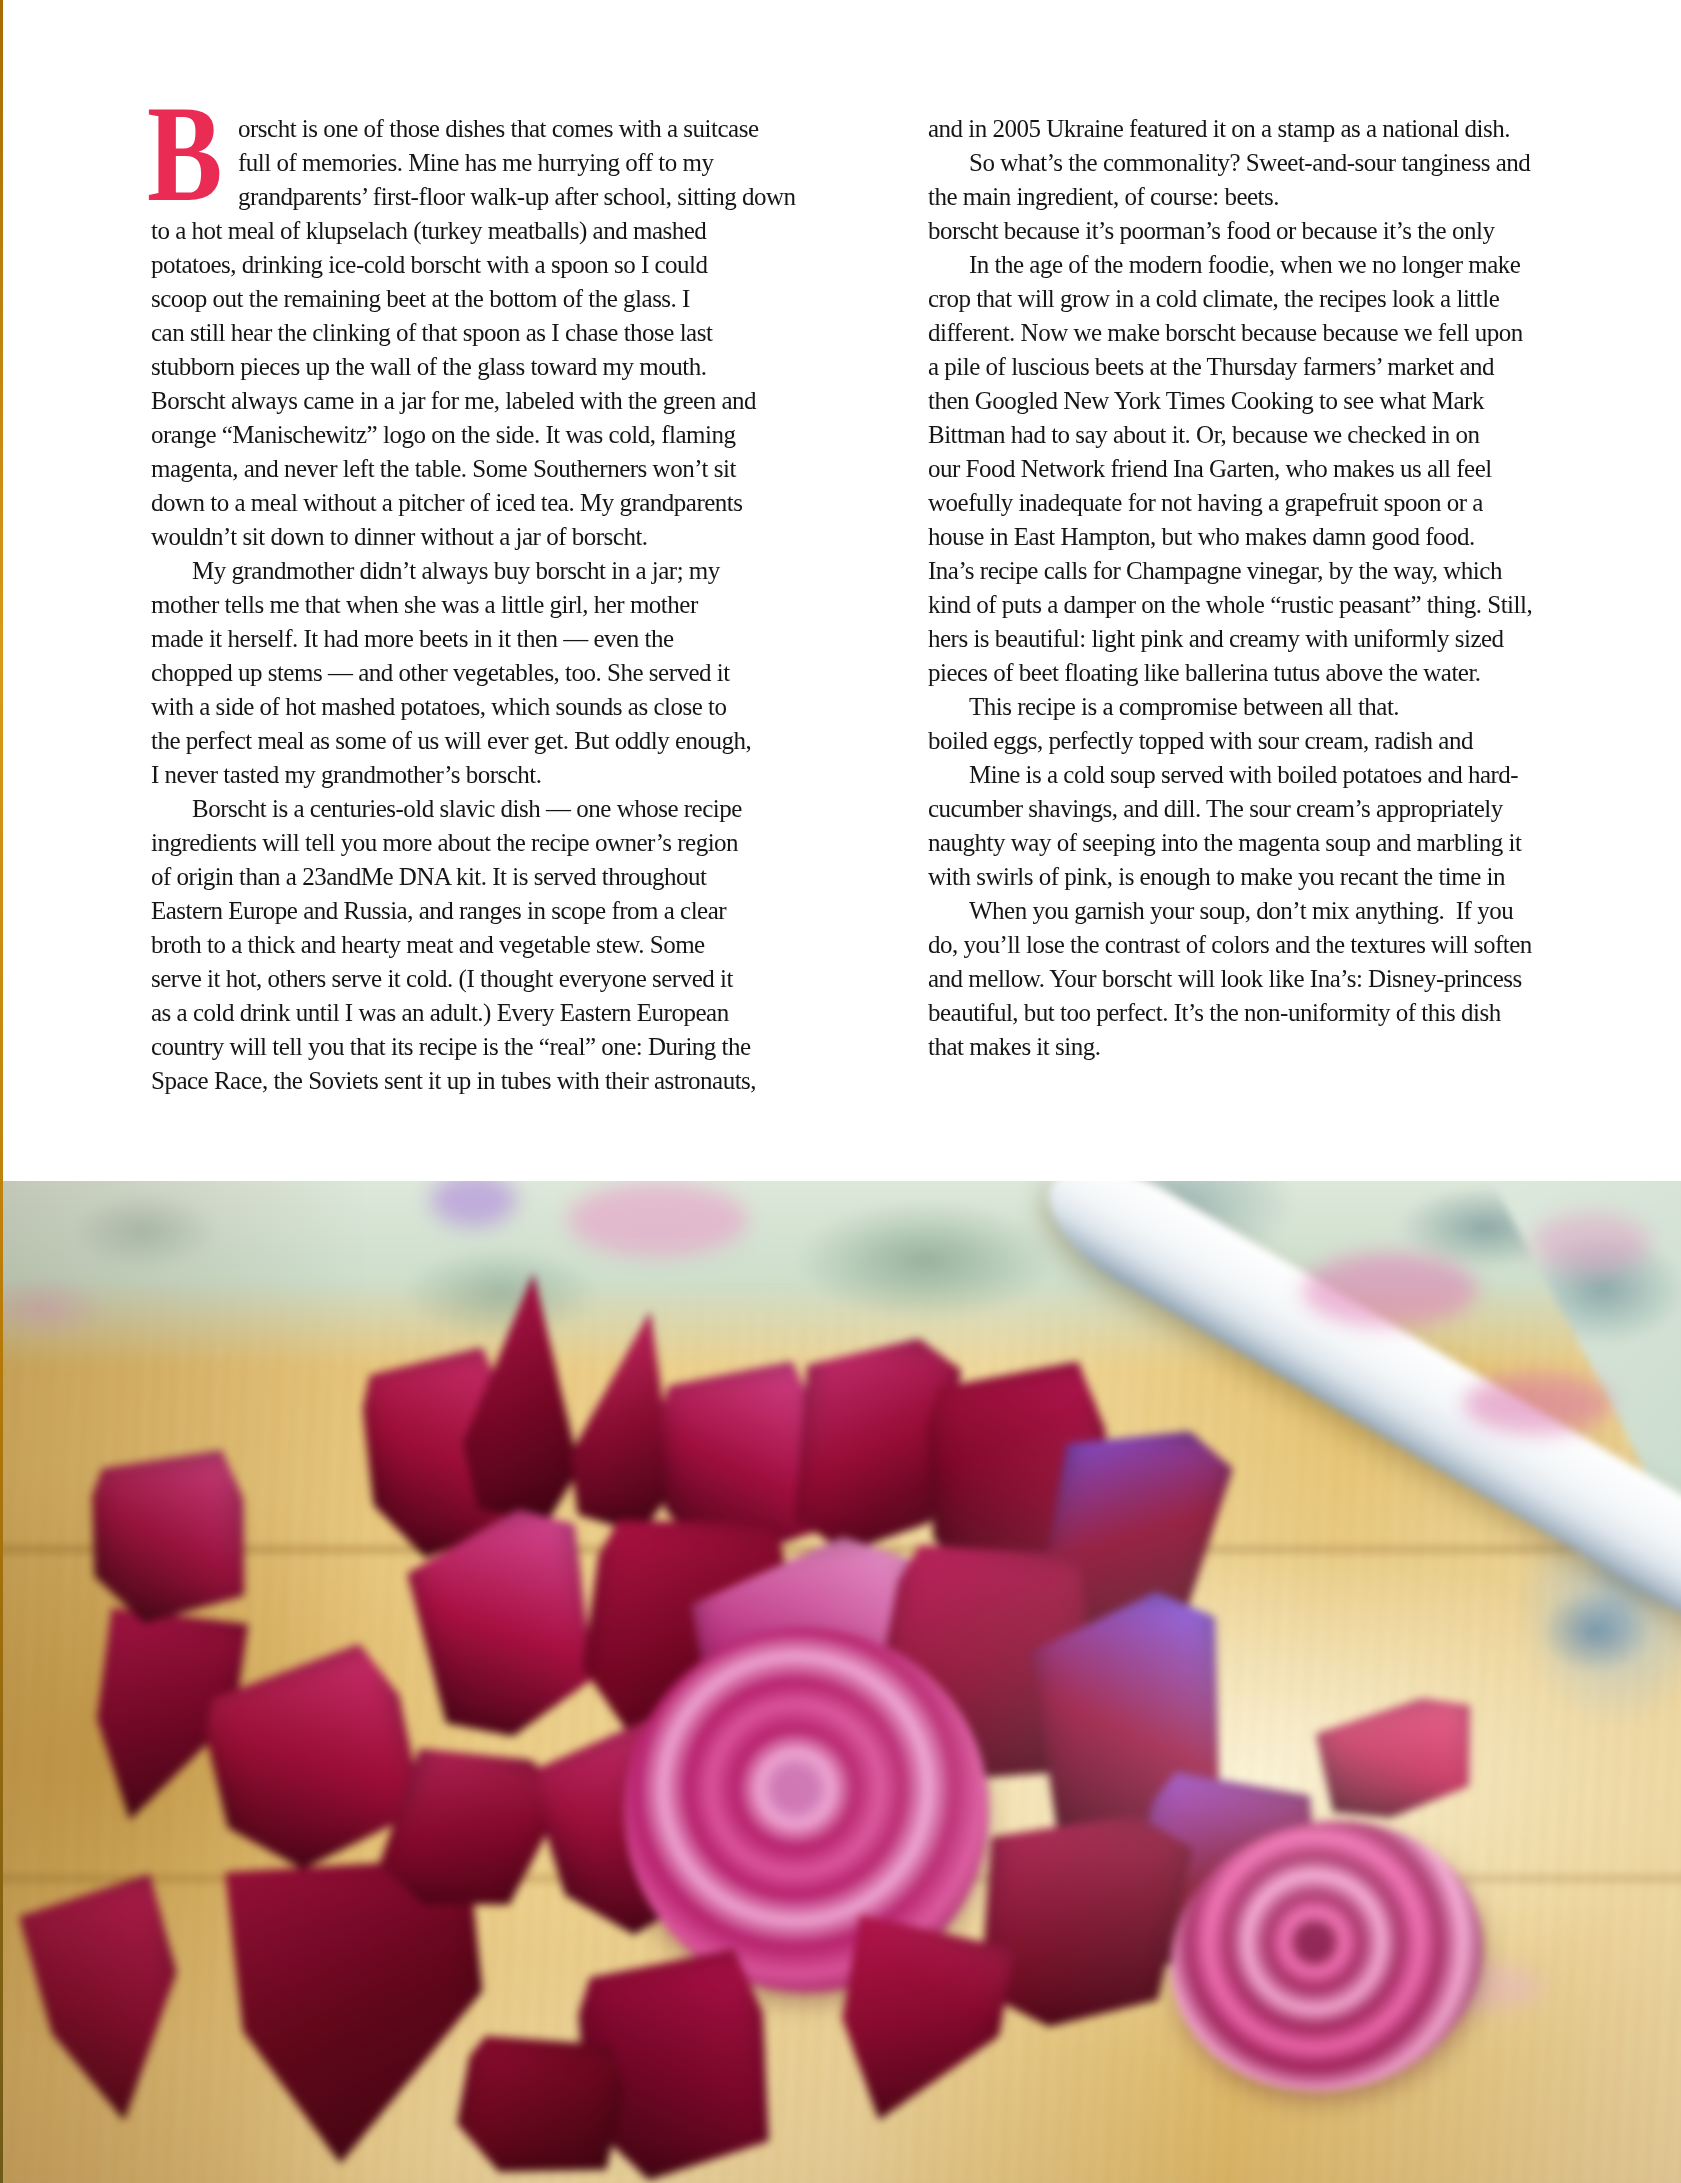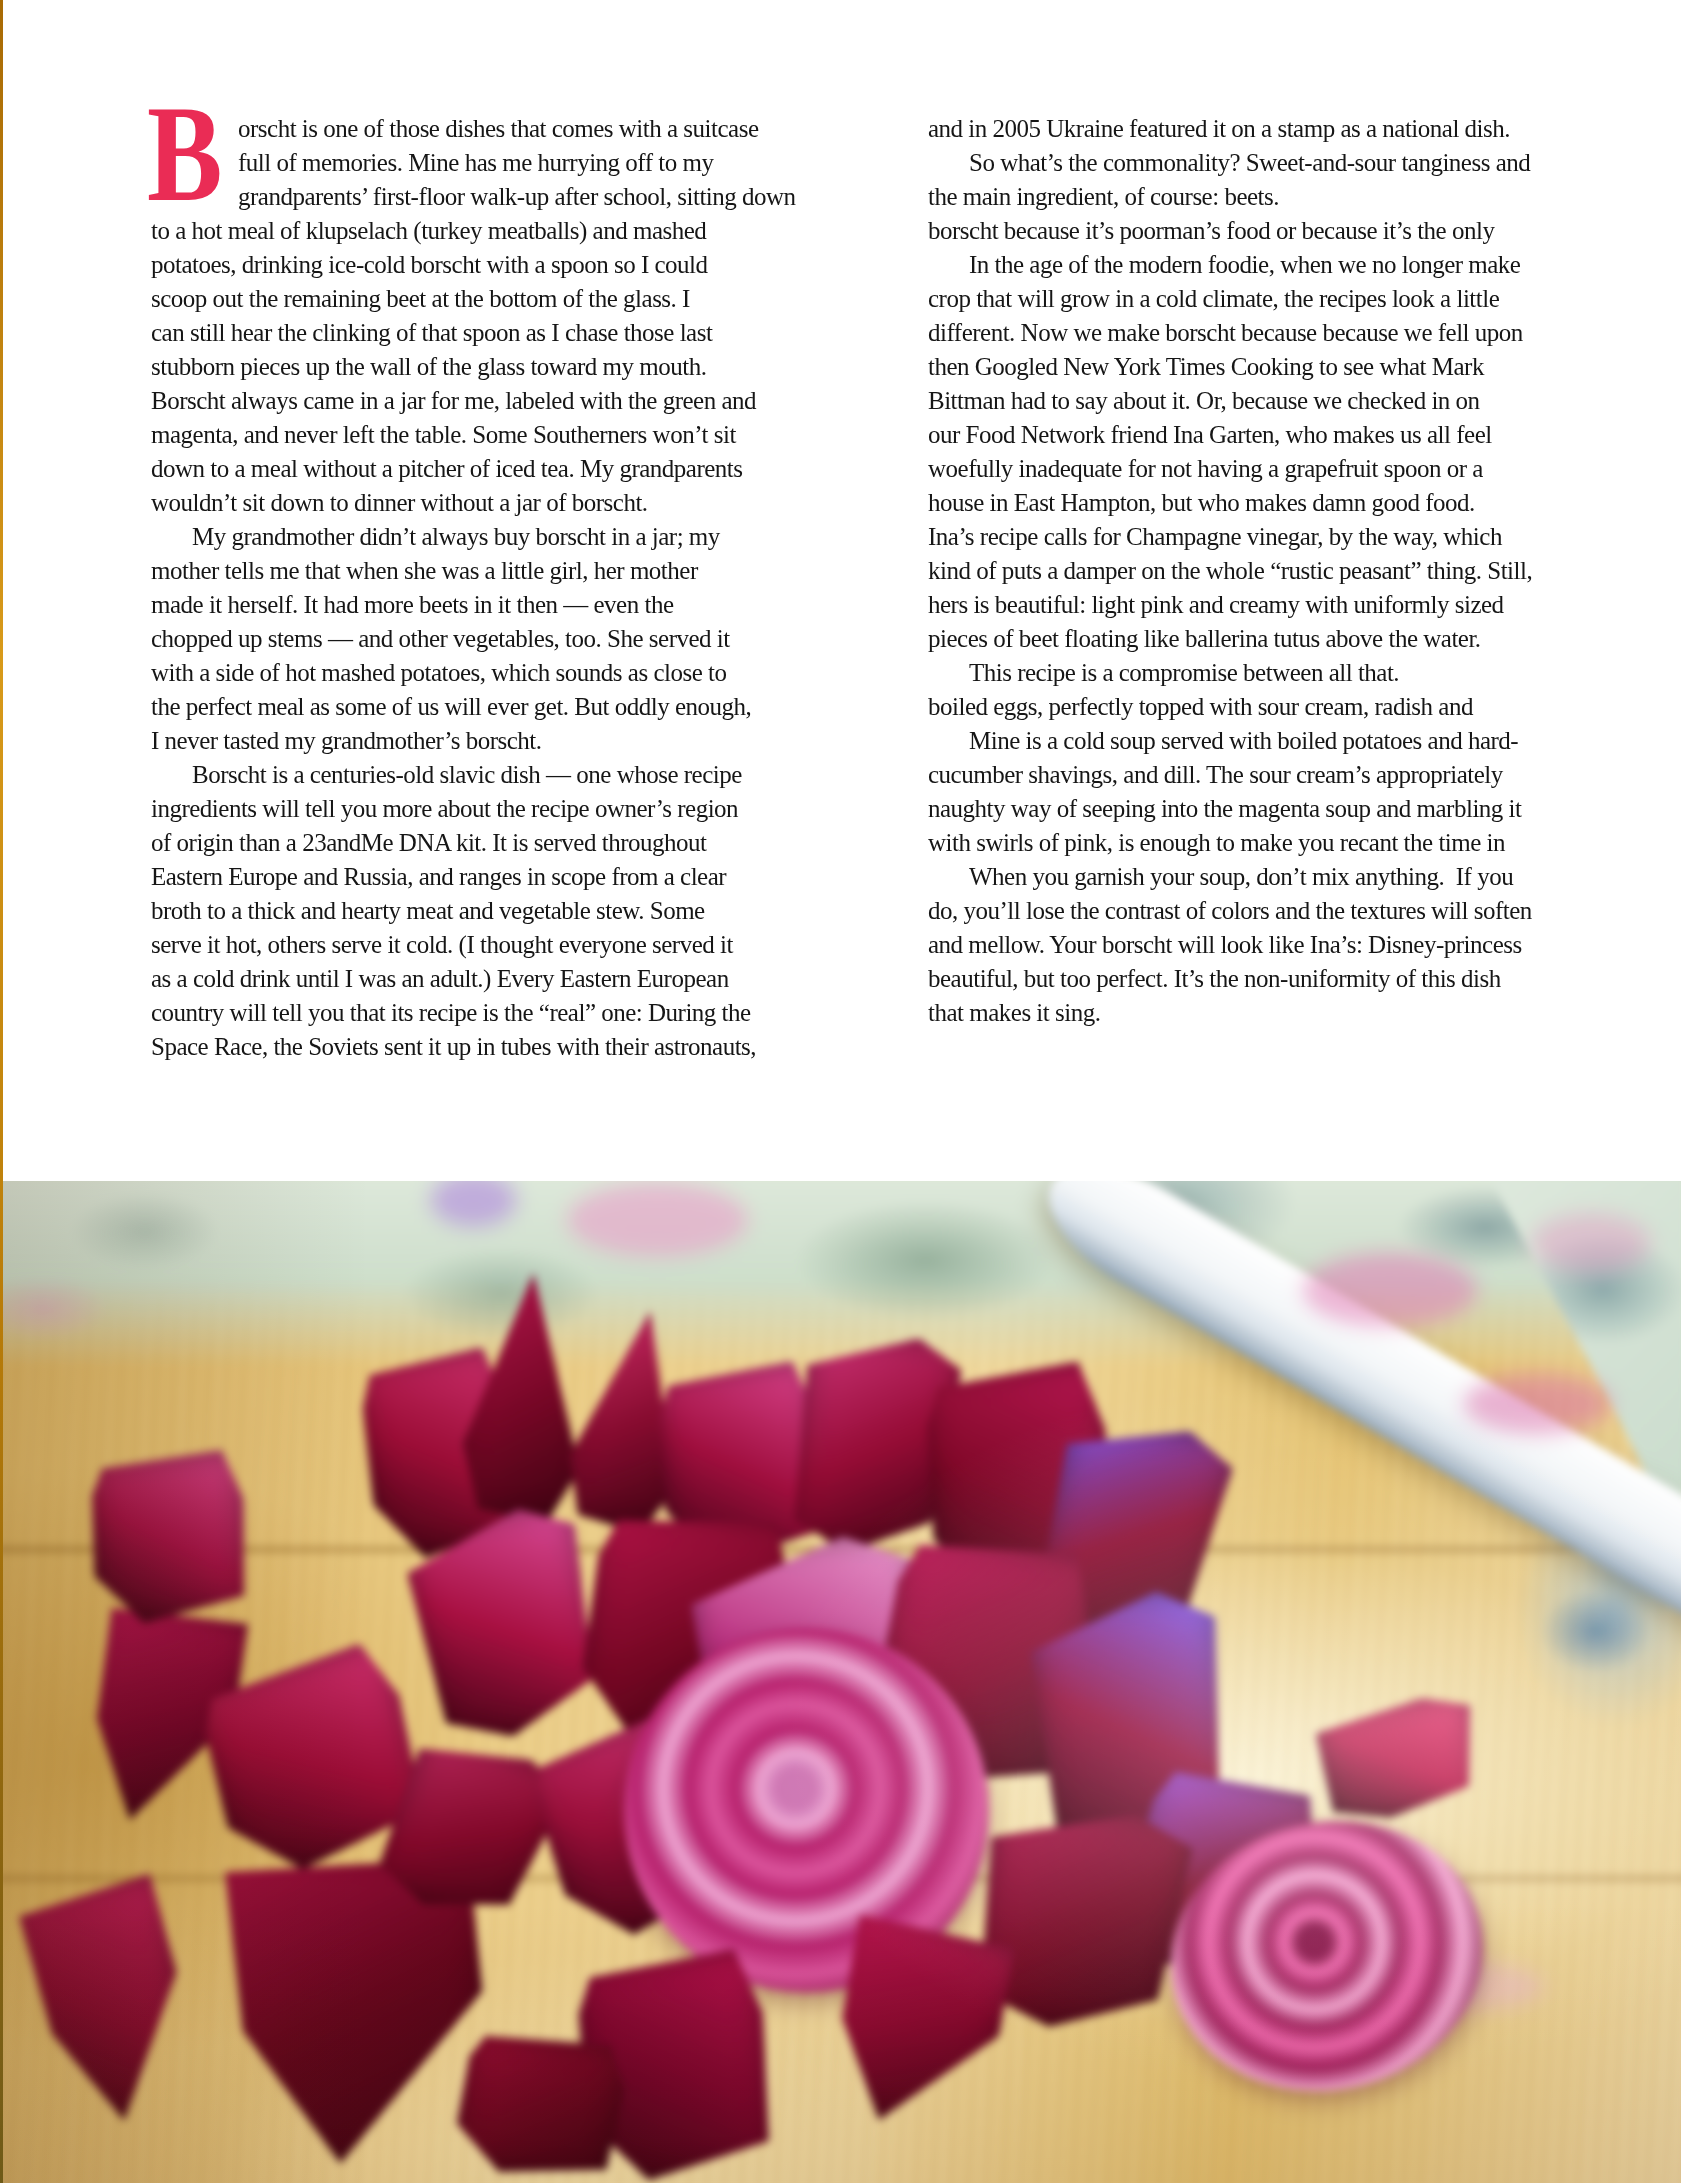--- a/index.html
+++ b/index.html
@@ -113,20 +113,21 @@
       <div>
           <div class="tline w">orscht is one of those dishes that comes with a suitcase</div>
           <div class="tline w">full of memories. Mine has me hurrying off to my</div>
           <div class="tline w">grandparents’ first-floor walk-up after school, sitting down</div>
           <div class="tline">to a hot meal of klupselach (turkey meatballs) and mashed</div>
           <div class="tline">potatoes, drinking ice-cold borscht with a spoon so I could</div>
           <div class="tline">scoop out the remaining beet at the bottom of the glass. I</div>
           <div class="tline">can still hear the clinking of that spoon as I chase those last</div>
           <div class="tline">stubborn pieces up the wall of the glass toward my mouth.</div>
           <div class="tline">Borscht always came in a jar for me, labeled with the green and</div>
+          <div class="tline">orange “Manischewitz” logo on the side. It was cold, flaming</div>
           <div class="tline">magenta, and never left the table. Some Southerners won’t sit</div>
           <div class="tline">down to a meal without a pitcher of iced tea. My grandparents</div>
           <div class="tline">wouldn’t sit down to dinner without a jar of borscht.</div>
           <div class="tline i">My grandmother didn’t always buy borscht in a jar; my</div>
           <div class="tline">mother tells me that when she was a little girl, her mother</div>
           <div class="tline">made it herself. It had more beets in it then — even the</div>
           <div class="tline">chopped up stems — and other vegetables, too. She served it</div>
           <div class="tline">with a side of hot mashed potatoes, which sounds as close to</div>
           <div class="tline">the perfect meal as some of us will ever get. But oddly enough,</div>
           <div class="tline">I never tasted my grandmother’s borscht.</div>
@@ -143,20 +144,21 @@
     </div>
     <div class="col col-right">
       <div>
           <div class="tline">and in 2005 Ukraine featured it on a stamp as a national dish.</div>
           <div class="tline i">So what’s the commonality? Sweet-and-sour tanginess and</div>
           <div class="tline">the main ingredient, of course: beets.</div>
           <div class="tline">borscht because it’s poorman’s food or because it’s the only</div>
           <div class="tline i">In the age of the modern foodie, when we no longer make</div>
           <div class="tline">crop that will grow in a cold climate, the recipes look a little</div>
           <div class="tline">different. Now we make borscht because because we fell upon</div>
+          <div class="tline">a pile of luscious beets at the Thursday farmers’ market and</div>
           <div class="tline">then Googled New York Times Cooking to see what Mark</div>
           <div class="tline">Bittman had to say about it. Or, because we checked in on</div>
           <div class="tline">our Food Network friend Ina Garten, who makes us all feel</div>
           <div class="tline">woefully inadequate for not having a grapefruit spoon or a</div>
           <div class="tline">house in East Hampton, but who makes damn good food.</div>
           <div class="tline">Ina’s recipe calls for Champagne vinegar, by the way, which</div>
           <div class="tline">kind of puts a damper on the whole “rustic peasant” thing. Still,</div>
           <div class="tline">hers is beautiful: light pink and creamy with uniformly sized</div>
           <div class="tline">pieces of beet floating like ballerina tutus above the water.</div>
           <div class="tline i">This recipe is a compromise between all that.</div>

